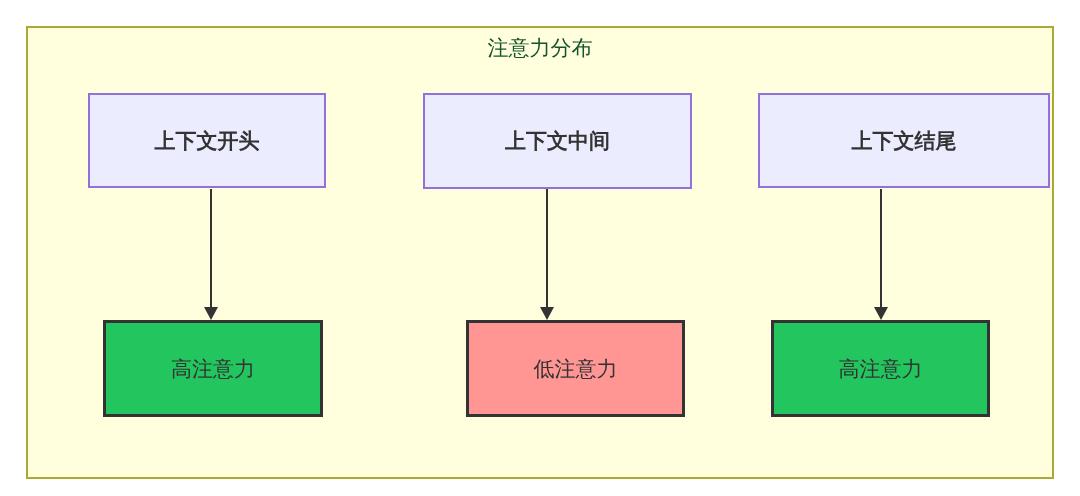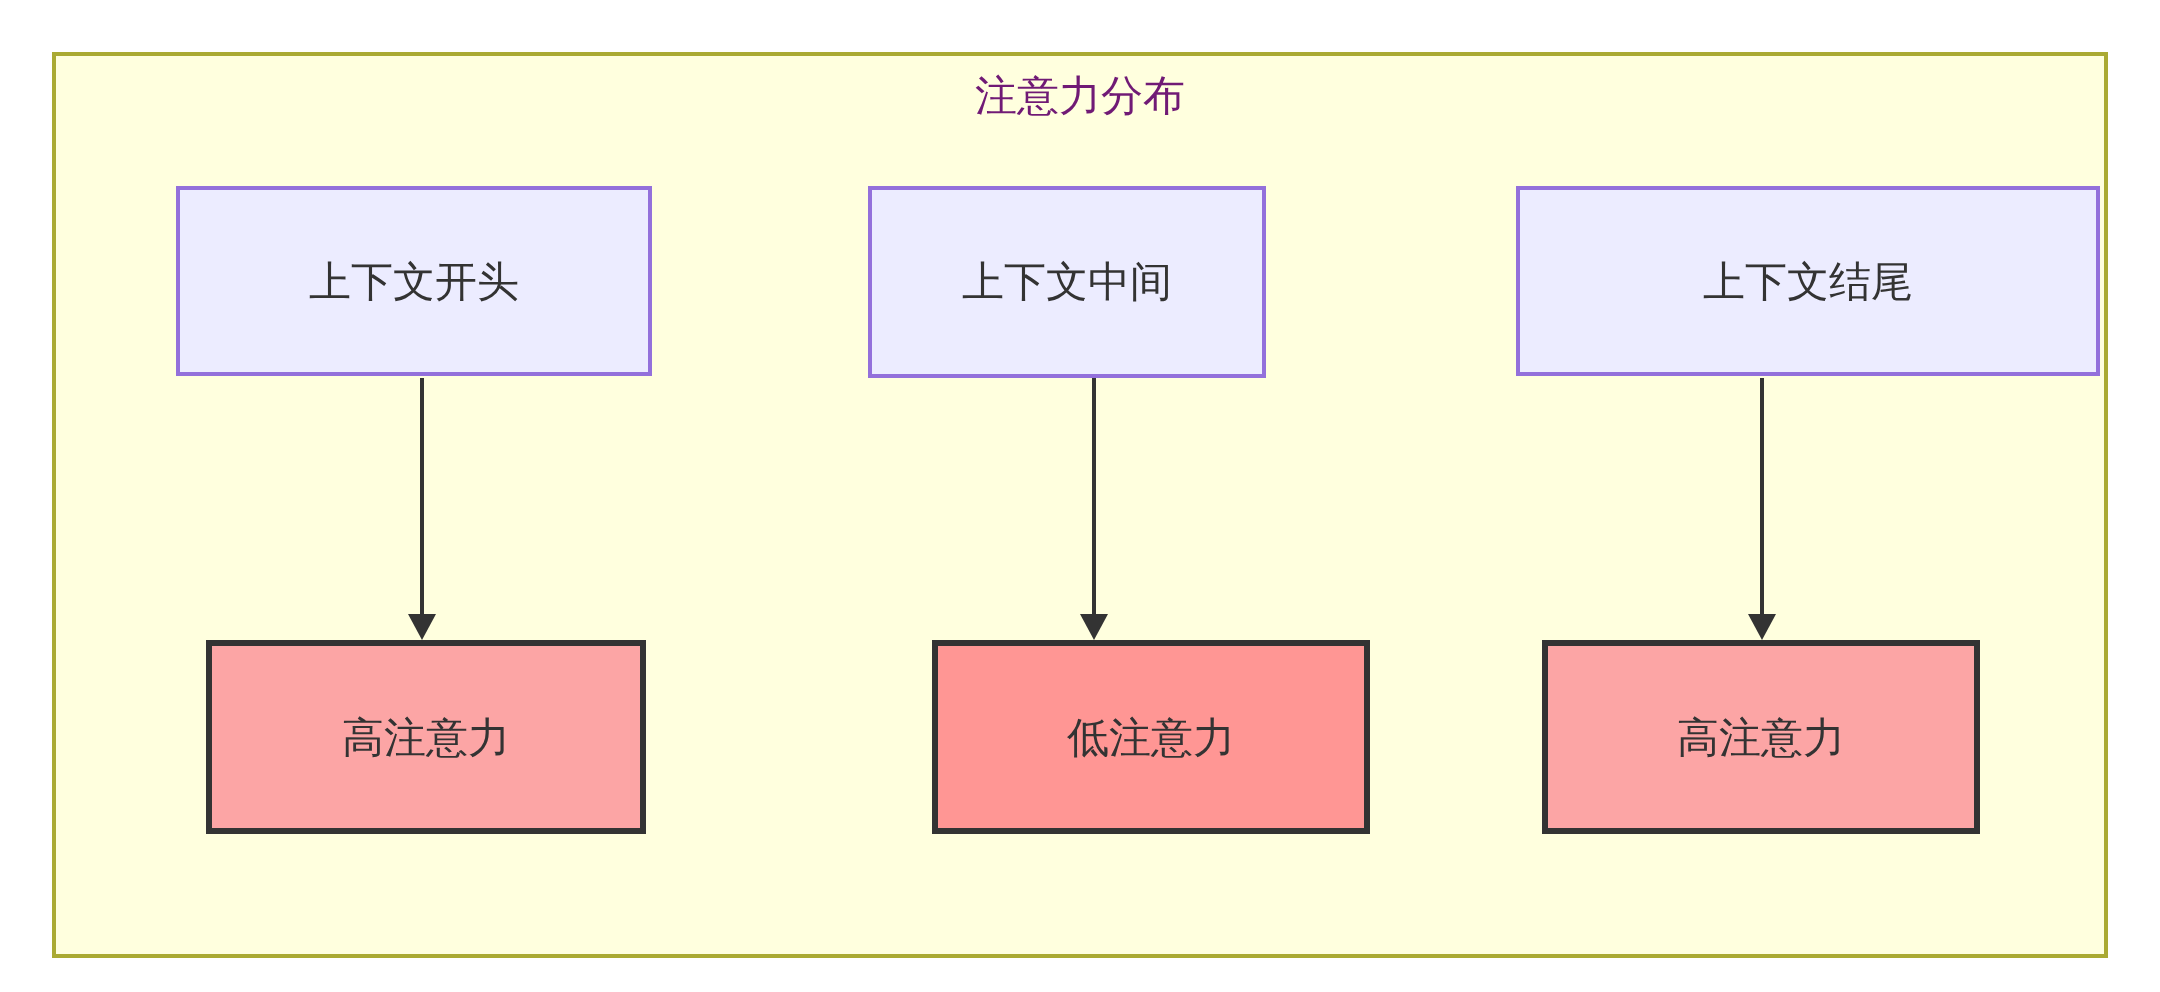--- a/index.html
+++ b/index.html
@@ -21,44 +21,45 @@
     background: #FFFFDE;
     border: 2px solid #AAAA33;
   }
   .diagram-title {
     position: absolute;
     left: 26px; top: 34px;
     width: 1028px;
     text-align: center;
     font-size: 21px;
     font-weight: 400;
-    color: #701a75;
+    color: #14532d;
   }
   
   .node {
     position: absolute;
     box-sizing: border-box;
     display: flex;
     align-items: center;
     justify-content: center;
     font-size: 21px;
     color: #333333;
     text-align: center;
   }
   
   .node.ctx {
     background: #ECECFF;
     border: 2px solid #9370DB;
+    font-weight: bold;
   }
   .n-top-1 { left: 88px;  top: 93px; width: 238px; height: 95px; }
-  .n-top-2 { left: 423px; top: 93px; width: 199px; height: 96px; margin-left: 11px; }
+  .n-top-2 { left: 423px; top: 93px; width: 269px; height: 96px; }
   .n-top-3 { left: 758px; top: 93px; width: 292px; height: 95px; }
   
   .node.result { border: 3px solid #333333; }
-  .node.high { background: #fca5a5; }
+  .node.high { background: #22c55e; }
   .node.low  { background: #FF9694; margin-left: 28px; }
   .n-bot-1 { left: 103px; top: 320px; width: 220px; height: 97px; }
   .n-bot-2 { left: 438px; top: 320px; width: 219px; height: 97px; }
   .n-bot-3 { left: 771px; top: 320px; width: 219px; height: 97px; }
   
   .edge-line {
     position: absolute;
     width: 2px;
     background: #333333;
     top: 189px;

